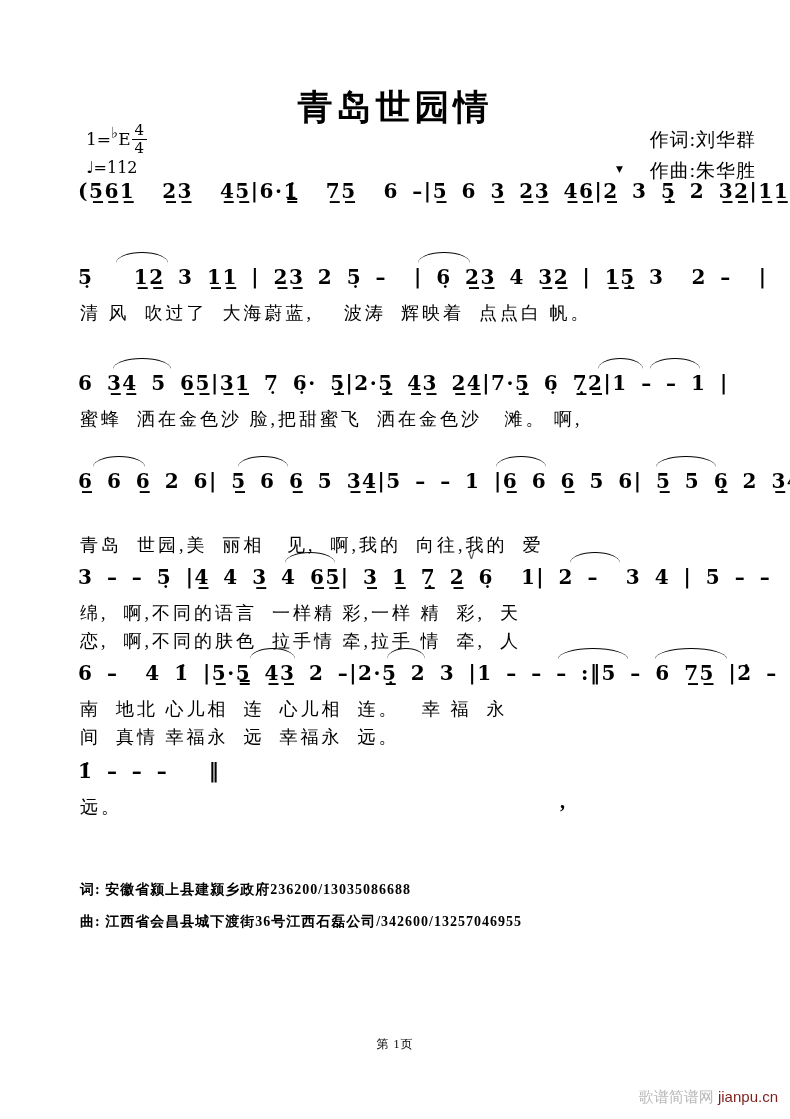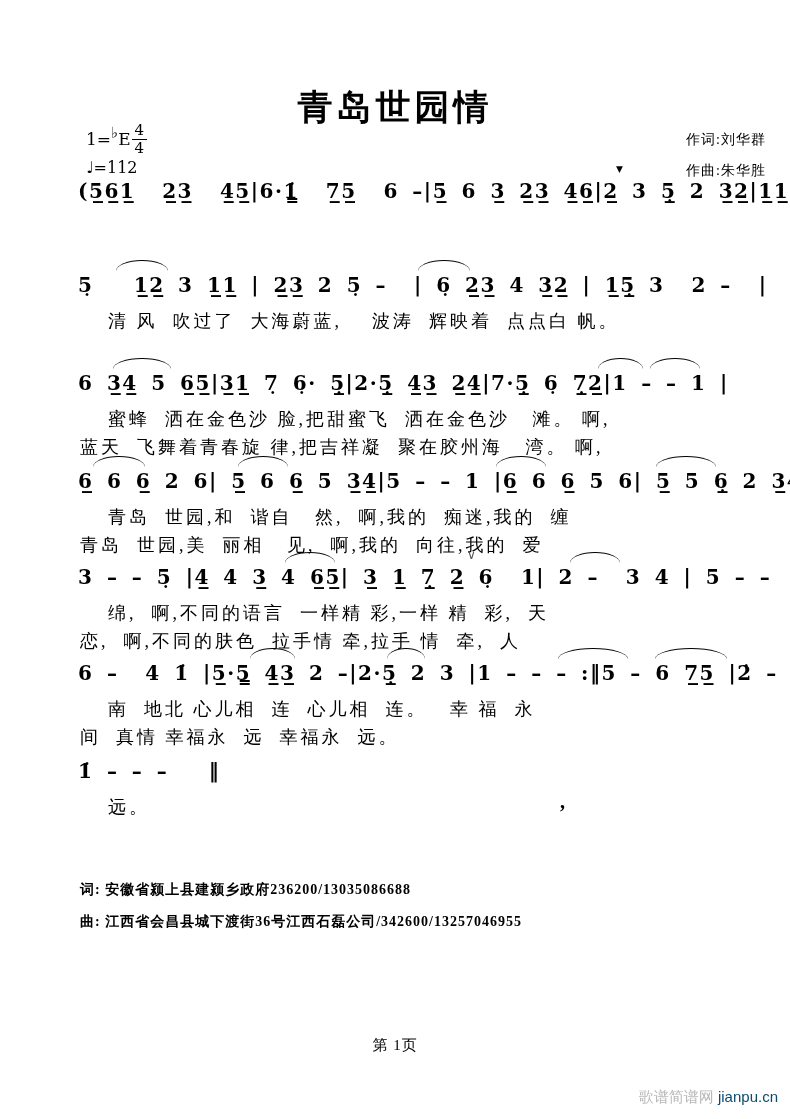--- a/index.html
+++ b/index.html
@@ -17,55 +17,55 @@
     position:absolute; left:86px; top:122px;
     font-family:"DejaVu Serif", serif; font-size:17px;
   }
   .keyline { display:flex; align-items:center; height:34px; }
   .flat { font-size:15px; position:relative; top:-6px; }
   .frac { display:inline-block; text-align:center; margin-left:1px; line-height:1; font-size:15px; }
   .frac .ft { display:block; border-bottom:1.5px solid #000; padding:0 3px 1px; }
   .frac .fb { display:block; padding-top:1px; }
   .tempoline { margin-top:2px; font-size:16px; }
   .credits {
-    position:absolute; right:24px; top:124px; text-align:center;
-    font-size:14px; line-height:31px; letter-spacing:1px;
+    position:absolute; right:34px; top:124px; text-align:center;
+    font-size:19px; line-height:31px; letter-spacing:1px;
   }
   .system { position:absolute; left:78px; width:690px; }
   .notes {
     position:relative; white-space:pre; font-family:"DejaVu Serif", serif;
     font-weight:bold; font-size:20px; letter-spacing:1.5px; word-spacing:5px;
     line-height:26px;
   }
   .lyric {
     position:absolute; left:2px; white-space:pre; font-size:18px;
     letter-spacing:3px; line-height:22px;
   }
-  .lyr1 { top:38px;margin-left:28px; } .lyr2 { top:66px; }
+  .lyr1 { top:38px; } .lyr2 { top:66px; }
   .slur {
     position:absolute; top:-12px; height:11px;
     border-top:1.7px solid #000;
     border-radius:50% 50% 0 0 / 100% 100% 0 0;
   }
   .accent {
     position:absolute; top:-13px; font-size:9px; line-height:9px;
     font-family:"DejaVu Sans", sans-serif;
   }
   .breath {
     position:absolute; top:-15px; font-size:12px; line-height:12px;
     color:#555; font-family:"DejaVu Sans", sans-serif;
   }
   .comma { position:absolute; left:560px; top:790px; font-size:20px; font-weight:bold; }
   .contact {
     position:absolute; left:80px; top:874px; font-size:14px;
     font-weight:600; letter-spacing:1px; line-height:32px;
   }
   .footer {
     position:absolute; left:0; right:0; top:1036px; text-align:center;
-    font-size:15px; letter-spacing:1px;
+    font-size:12px; letter-spacing:1px;
   }
   .watermark {
     position:absolute; right:12px; top:1088px; font-size:15px;
     font-family:"Liberation Sans", sans-serif;
   }
 </style>
 </head>
 <body>
 
 <div class="page">
@@ -88,34 +88,32 @@
   <div class="credits">
     <div>作词:刘华群</div>
     <div>作曲:朱华胜</div>
   </div>
 
   <div class="system" style="top:178px">
     <div class="notes">(5̲6̲1̲  2̲3̲  4̲5̲|6·1̳̇  7̲5̲  6 –|5̲ 6 3̲ 2̲3̲ 4̲6̲|2̲ 3 5̲̣ 2 3̲2̲|1̲1̲1̲ 0̲1̲ 1)</div>
     <span class="accent" style="left:538px">▼</span>
   </div>
 
-  <div class="system" style="top:272px">
+  <div class="system" style="top:264px">
     <div class="notes">5̣   1̲2̲ 3 1̲1̲ | 2̲3̲ 2 5̣ –  | 6̣ 2̲3̲ 4 3̲2̲ | 1̲5̲̣ 3  2 –  |<div class="slur" style="left: 38px; width: 52px;"></div><div class="slur" style="left: 340px; width: 52px;"></div></div>
     <div class="lyric lyr1">清 风  吹过了  大海蔚蓝,    波涛  辉映着  点点白 帆。</div>
   </div>
 
   <div class="system" style="top:370px">
     <div class="notes">6 3̲4̲ 5 6̲5̲|3̲1̲ 7̣ 6̣· 5̲̣|2·5̲̣ 4̲3̲ 2̲4̲|7·5̲̣ 6̣ 7̲̣2̲|1 – – 1 |<div class="slur" style="left: 35px; width: 58px;"></div><div class="slur" style="left: 520px; width: 45px;"></div><div class="slur" style="left: 572px; width: 50px;"></div></div>
     <div class="lyric lyr1">蜜蜂  洒在金色沙 脸,把甜蜜飞  洒在金色沙   滩。 啊,</div>
-    <div class="lyric lyr2">蓝天  飞舞着青春旋 律,把吉祥凝  聚在胶州海   湾。 啊,</div>
   </div>
 
   <div class="system" style="top:468px">
     <div class="notes">6̲ 6 6̲ 2 6| 5̲ 6 6̲ 5 3̲4̲|5 – – 1 |6̲ 6 6̲ 5 6| 5̲ 5 6̲̣ 2 3̲4̲|<div class="slur" style="left: 15px; width: 52px;"></div><div class="slur" style="left: 160px; width: 50px;"></div><div class="slur" style="left: 418px; width: 50px;"></div><div class="slur" style="left: 578px; width: 60px;"></div></div>
-    <div class="lyric lyr1">青岛  世园,和  谐自   然,  啊,我的  痴迷,我的  缠</div>
     <div class="lyric lyr2">青岛  世园,美  丽相   见,  啊,我的  向往,我的  爱</div>
   </div>
 
   <div class="system" style="top:564px">
     <div class="notes">3 – – 5̣ |4̲ 4 3̲ 4 6̲5̲| 3̲ 1̲ 7̲̣ 2̲ 6̣  1| 2 –  3 4 | 5 – –  1|<div class="slur" style="left: 207px; width: 50px;"></div><div class="slur" style="left: 492px; width: 50px;"></div></div>
     <span class="breath" style="left:389px">∨</span>
     <div class="lyric lyr2">恋,  啊,不同的肤色  拉手情 牵,拉手 情  牵,  人</div>
     <div class="lyric lyr1">绵,  啊,不同的语言  一样精 彩,一样 精  彩,  天</div>
   </div>
 
@@ -133,16 +131,16 @@
   <div class="comma">,</div>
 
   <div class="contact">
     <div>词: 安徽省颍上县建颍乡政府236200/13035086688</div>
     <div>曲: 江西省会昌县城下渡街36号江西石磊公司/342600/13257046955</div>
   </div>
 
   <div class="footer">第 1页</div>
 
   <div class="watermark">
-    <span style="color: rgb(184, 184, 184);">歌谱简谱网 </span><span style="color: #0c4a6e;">jianpu.cn</span>
+    <span style="color: rgb(184, 184, 184);">歌谱简谱网 </span><span style="color: #7f1d1d;">jianpu.cn</span>
   </div>
 
 </div>
 
 </body></html>

